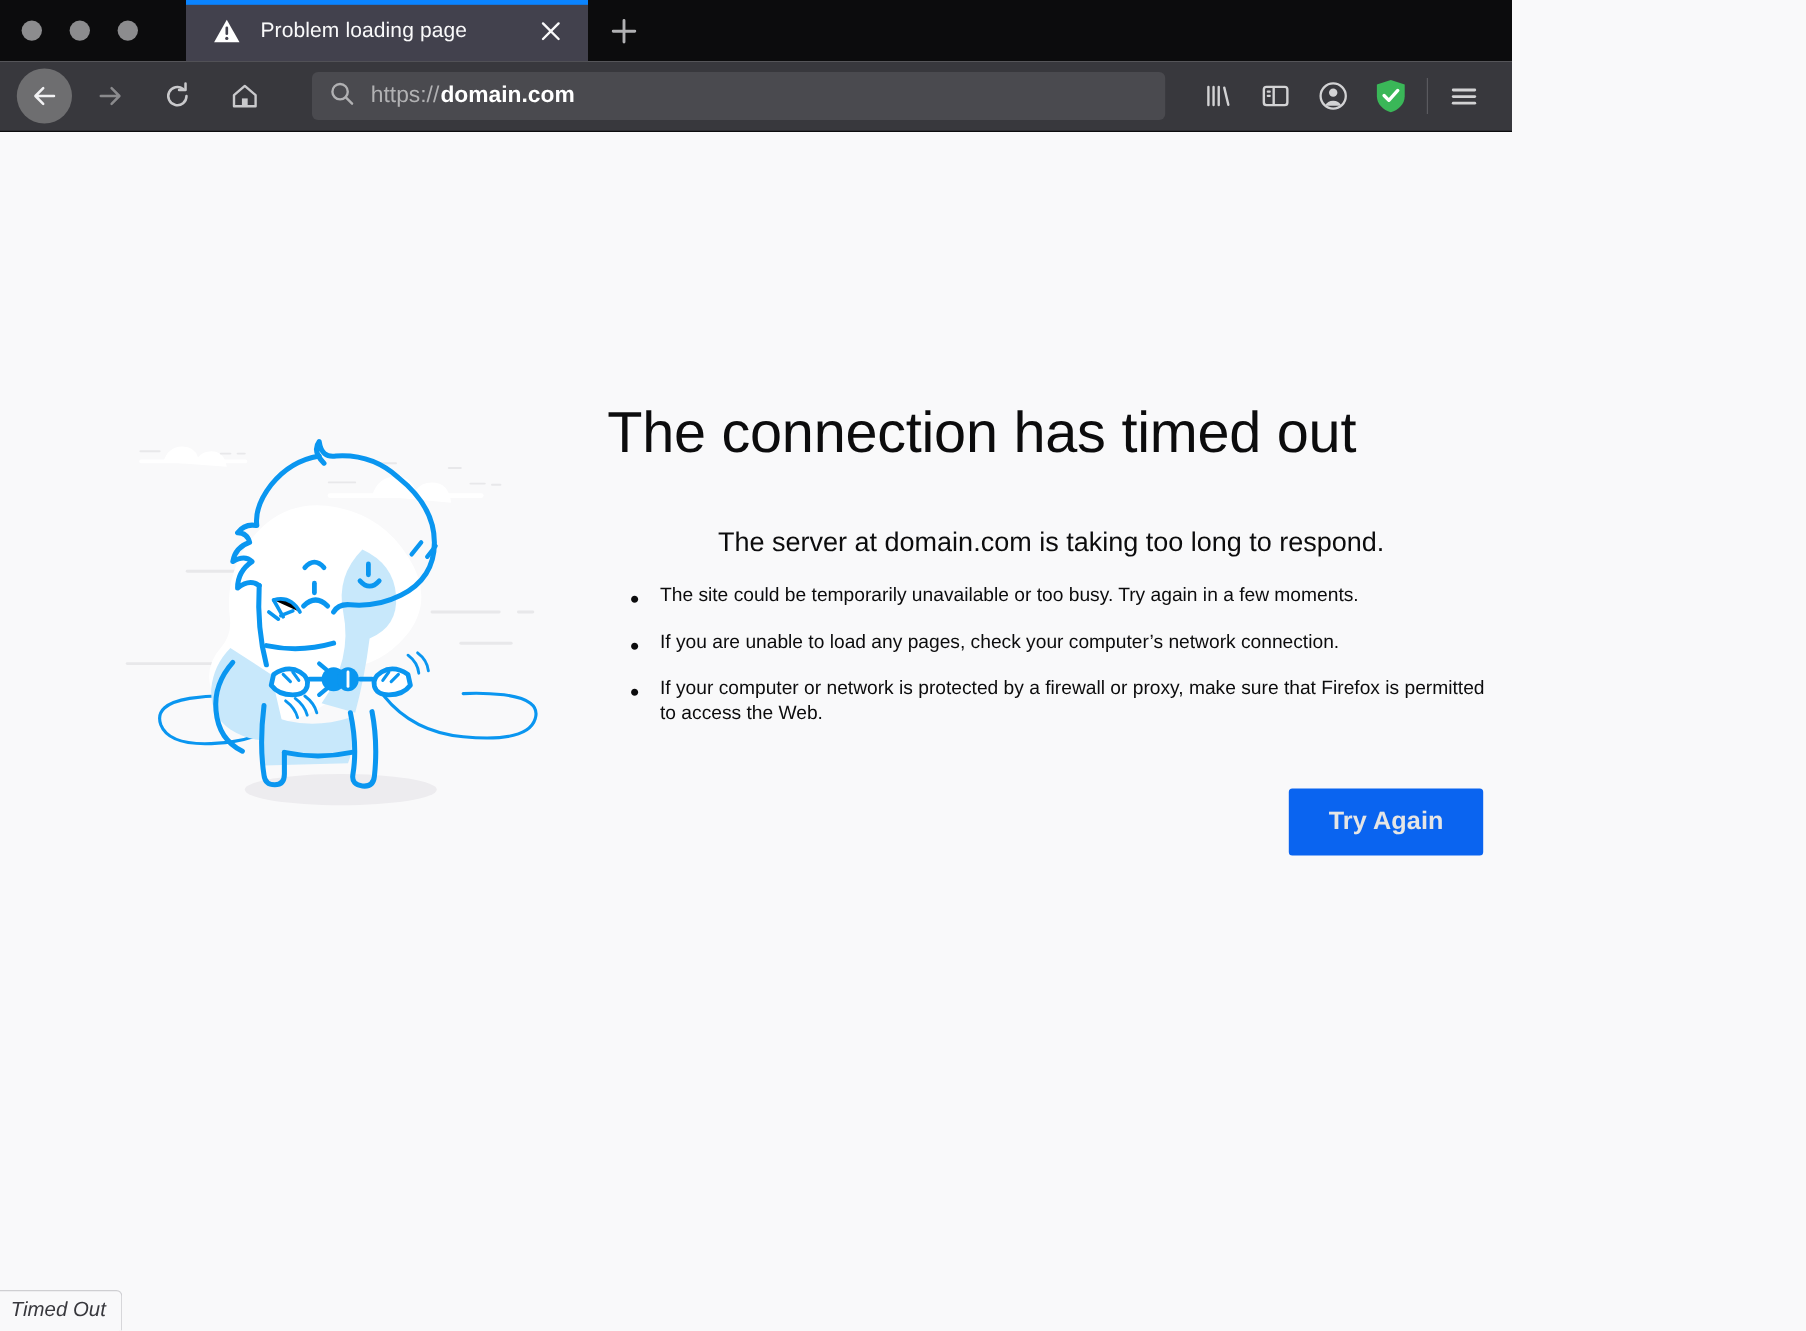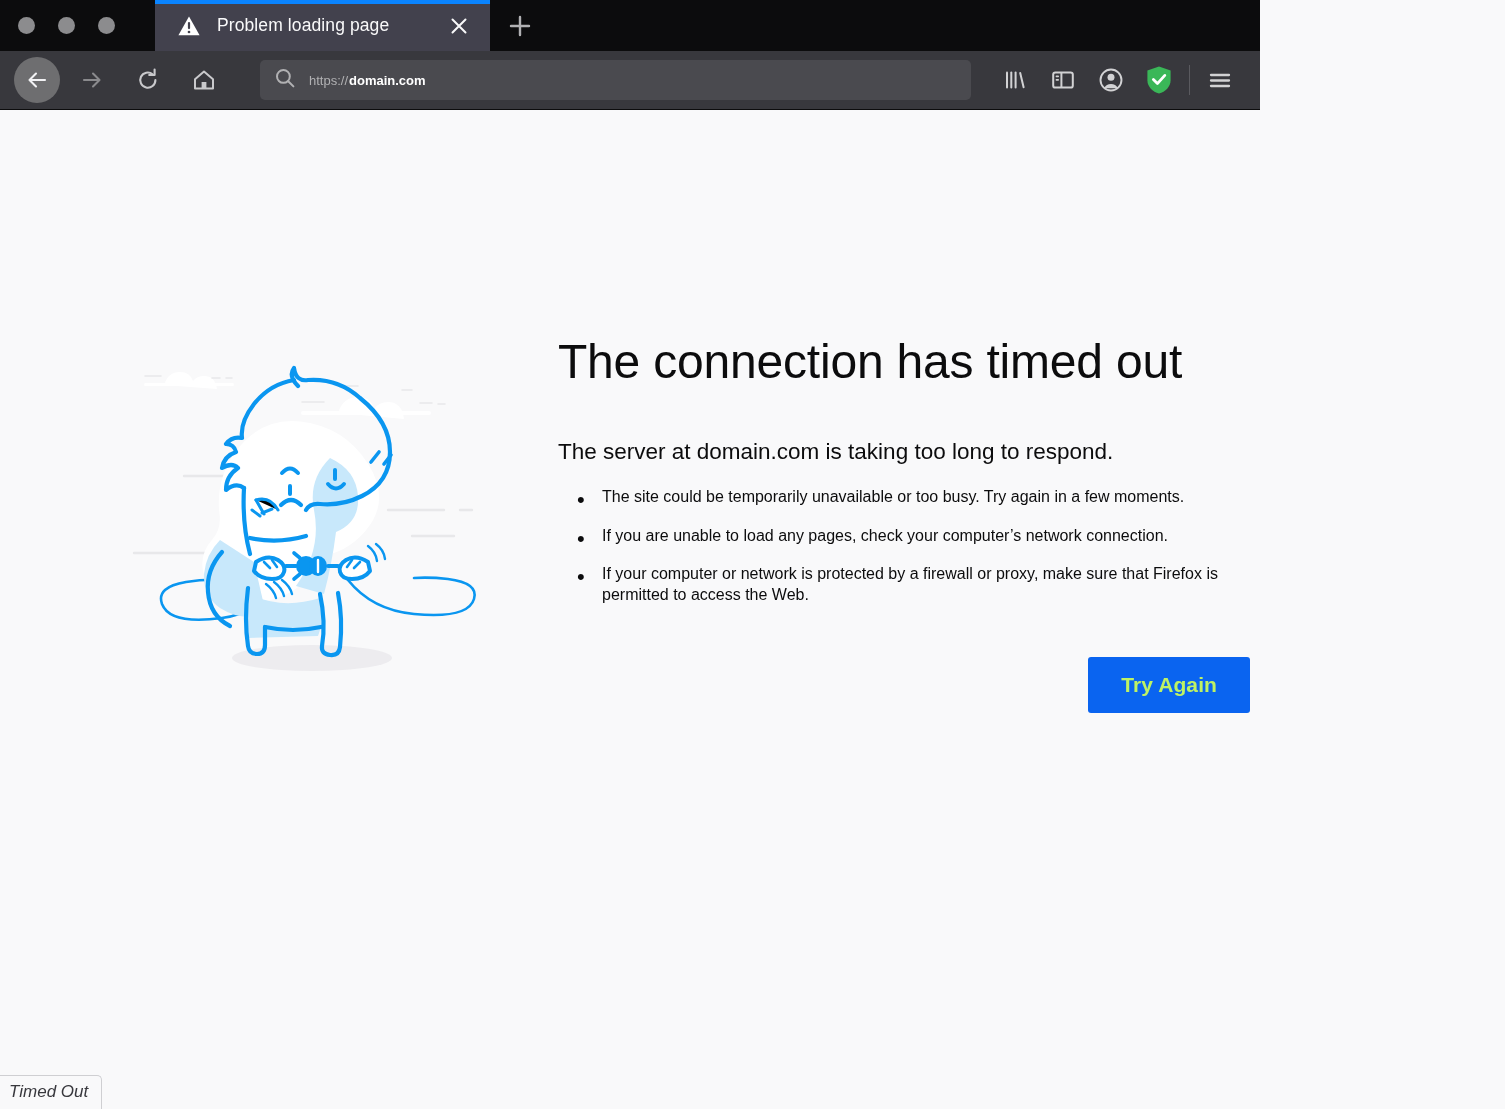--- a/index.html
+++ b/index.html
@@ -46,54 +46,54 @@
   }
   .navbtn.back { background:#6e6e70; width:46px; height:46px; flex:0 0 46px; margin-left:6px; }
   .navbtn.fwd { margin-left:8px; }
   .navbtn.reload { margin-left:8px; }
   .navbtn.home { margin-left:8px; }
 
   .urlbar {
     flex:1 1 auto; height:40px; background:#4a4a4f; border-radius:5px; margin:0 20px 0 32px;
     max-width:836px; display:flex; align-items:center; padding:0 14px; gap:13px;
   }
-  .url-text { font-size:13px; color:#b1b1b3; white-space:nowrap; }
+  .url-text { font-size:19px; color:#b1b1b3; white-space:nowrap; }
   .url-text b { color:#ffffff; font-weight:700; }
 
   .toolbar-right { display:flex; align-items:center; gap:0; margin-left:auto; }
   .tbicon { width:48px; height:48px; display:flex; align-items:center; justify-content:center; flex:0 0 48px; }
   .tb-sep { width:1px; height:30px; background:#5a5a5f; margin:0 6px; }
 
   
   .content { flex:1 1 auto; background:#f9f9fa; position:relative; overflow:hidden; }
   .netErrorPage {
-    display:flex; align-items:flex-start; gap:52px;
-    padding-top:222px; padding-left:116px;
+    display:flex; align-items:flex-start; gap:28px;
+    padding-top:222px; padding-left:88px;
   }
   .illustration { flex:0 0 390px; margin-top:18px; }
   .textwrap { flex:0 1 740px; padding-top:4px; }
 
   h1.error-title {
     font-size:48px; font-weight:300; color:#0c0c0d; letter-spacing:-.2px; line-height:1.1;
     margin-bottom:48px;
   }
   p.error-short {
-    font-size:22.5px; color:#0c0c0d; line-height:1.35; margin-bottom:20px; font-weight:400;
+    font-size:22.5px; color:#0c0c0d; line-height:1.35; margin-bottom:20px; font-weight:400;text-align:center;
   }
   ul.error-list { list-style:none; padding-left:42px; }
   ul.error-list li {
     position:relative; font-size:16px; color:#0c0c0d; line-height:1.28;
     margin-bottom:18px; padding-left:2px;
   }
   ul.error-list li::before {
     content:"\2022"; position:absolute; left:-23px; top:-1px; font-size:22px; color:#0c0c0d;
   }
   .btn-row { display:flex; justify-content:flex-end; margin-top:52px; padding-right:10px; }
   button.try-again {
-    background:#0a64f0; color:#bef264; border:none; border-radius:3px;
+    background:#0a64f0; color:#e5e5e5; border:none; border-radius:3px;
     font-family:"Liberation Sans", sans-serif; font-size:21px; font-weight:700;
     padding:16px 33px; cursor:pointer; letter-spacing:.1px;
   }
 
   
   .status-chip {
     position:absolute; left:0; bottom:0; background:#f9f9fa;
     border:1px solid #cfcfd2; border-left:none; border-bottom:none;
     border-top-right-radius:5px; padding:5px 13px 6px 9px;
     font-size:17px; color:#38383d; line-height:1.3; white-space:nowrap;font-style:italic;

